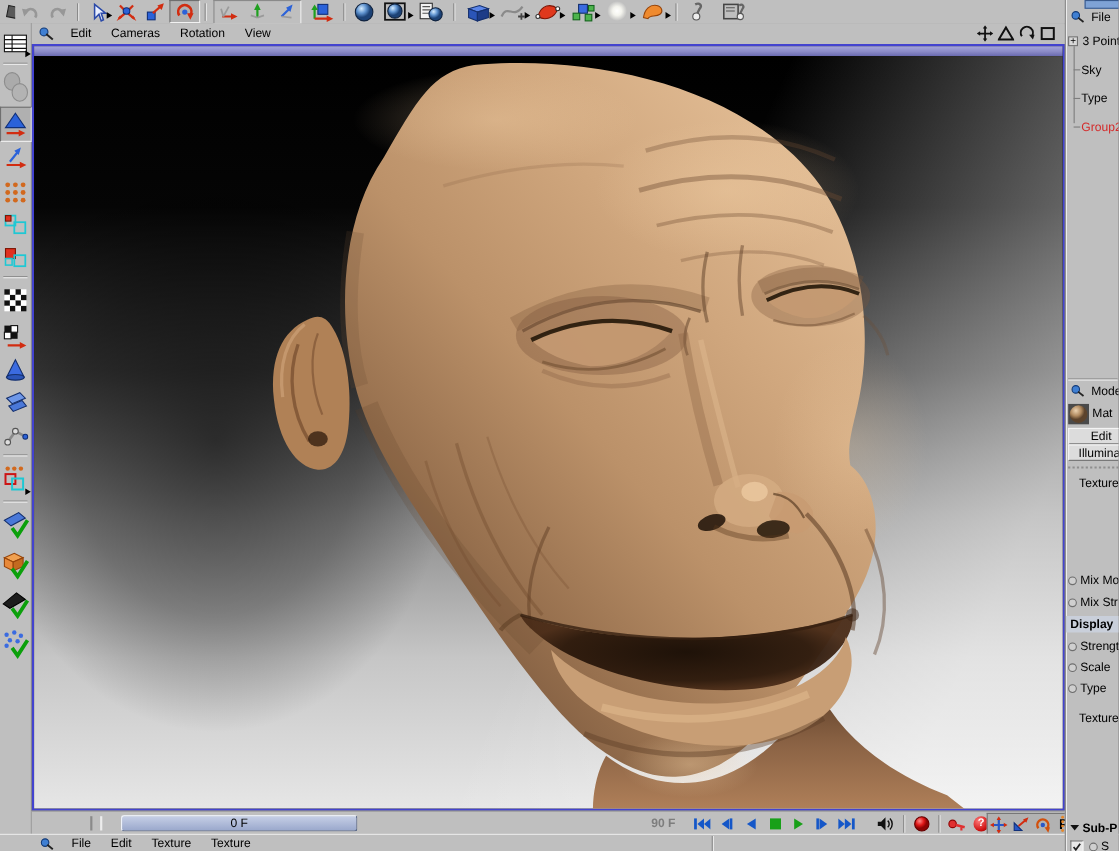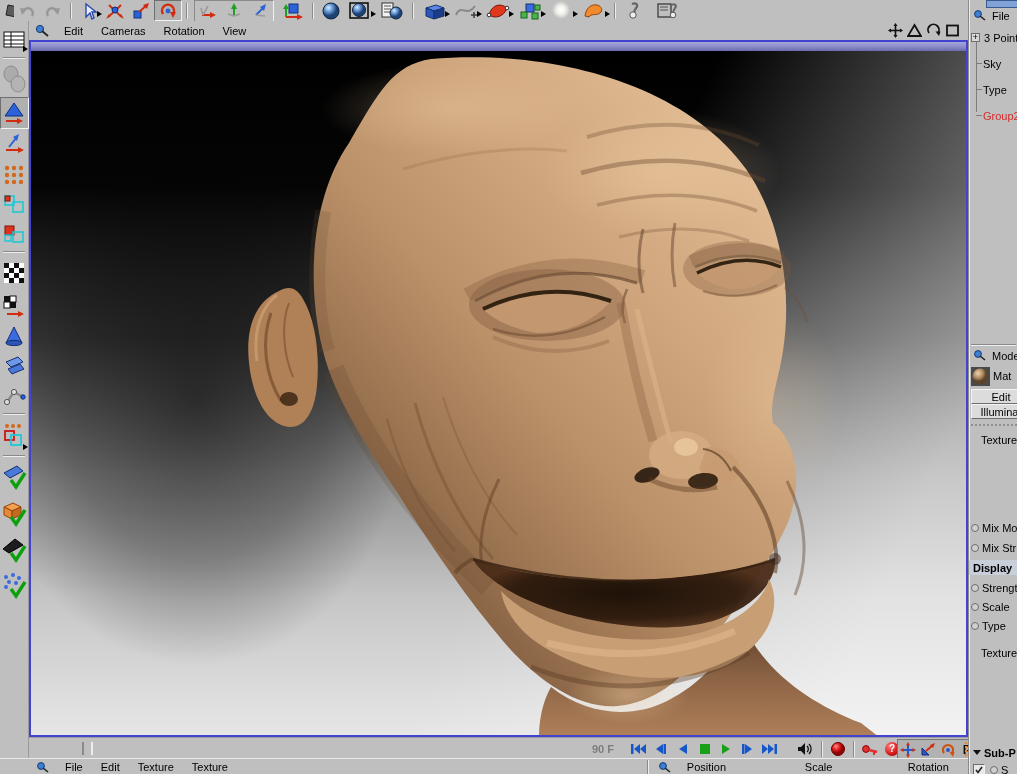--- a/index.html
+++ b/index.html
@@ -552,20 +552,23 @@
         <path d="M240,262 C230,290 234,324 250,350" fill="none" stroke="#6b4327" stroke-width="3" opacity=".6"></path>
         <path d="M258,252 C250,272 252,302 262,326" fill="none" stroke="#6b4327" stroke-width="2" opacity=".5"></path>
         <ellipse cx="258" cy="348" rx="9" ry="7" fill="#2e1a0c" opacity=".75"></ellipse>
         <path d="M246,244 C230,256 222,280 226,310" fill="none" stroke="#d8ae84" stroke-width="3" opacity=".5"></path>
       </svg>
     </div>
   </div>
 
   <div class="abs timeline">
     <div class="abs grip" style="left:53px;top:4px"></div>
+    <div class="abs frame-slider" style="left:81px;top:3px;width:215px;height:15px">
+      <span>0 F</span>
+    </div>
     <div class="abs endframe" style="left:563px;top:5px">90 F</div>
 
     <div class="abs" style="left:598px;top:2px;display:flex;align-items:center">
       <div class="pbtn">
         <svg width="16" height="12">
             <rect x="1" y="1" width="2.5" height="10" fill="#1557c8"></rect>
             <polygon points="10,1 4,6 10,11" fill="#1557c8"></polygon>
             <polygon points="16,1 10,6 16,11" fill="#1557c8"></polygon>
           </svg>
       </div>
@@ -707,29 +710,20 @@
       <svg width="15" height="13" style="margin:0 5px">
         <circle cx="5" cy="5" r="3.4" fill="#3f7fd2" stroke="#123a78"></circle>
           <line x1="7" y1="7" x2="12" y2="11" stroke="#222" stroke-width="1.6"></line>
       </svg>
       <span class="menu-item">File</span>
       <span class="menu-item">Edit</span>
       <span class="menu-item">Texture</span>
       <span class="menu-item">Texture</span>
     </div>
     <div class="vsep" style="height:14px;margin-left:410px;margin-top:1px"></div>
-    <div style="display:flex;align-items:center;height:16px">
-      <svg width="15" height="13" style="margin:0 5px">
-        <circle cx="5" cy="5" r="3.4" fill="#3f7fd2" stroke="#123a78"></circle>
-          <line x1="7" y1="7" x2="12" y2="11" stroke="#222" stroke-width="1.6"></line>
-      </svg>
-      <span class="menu-item" style="width:100px">Position</span>
-      <span class="menu-item" style="width:85px">Scale</span>
-      <span class="menu-item">Rotation</span>
-    </div>
   </div>
 
   <div class="abs rp">
     <div class="blue-tab"></div>
 
     <div class="rp-row" style="top:8px">
       <svg width="15" height="13" style="margin:0 4px">
         <circle cx="5" cy="5" r="3.4" fill="#3f7fd2" stroke="#123a78"></circle>
           <line x1="7" y1="7" x2="12" y2="11" stroke="#222" stroke-width="1.6"></line>
       </svg>

